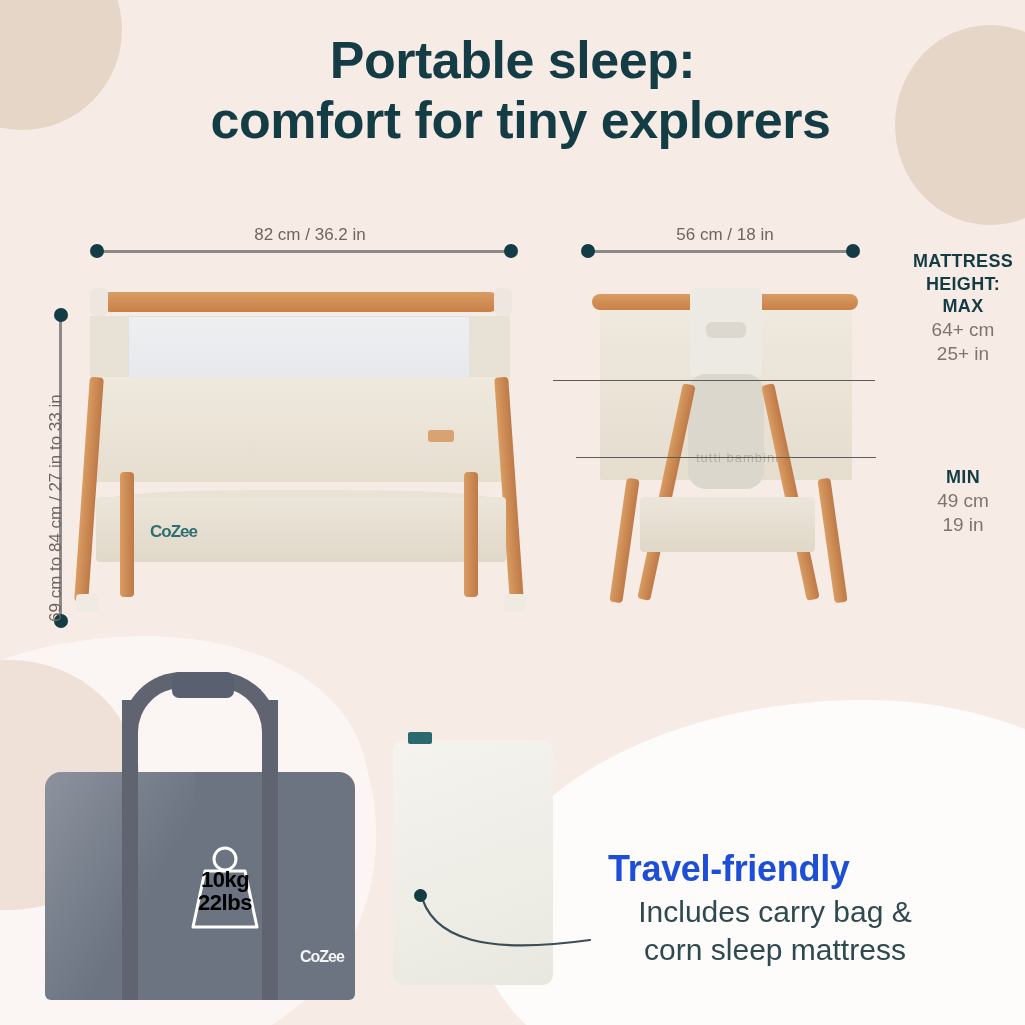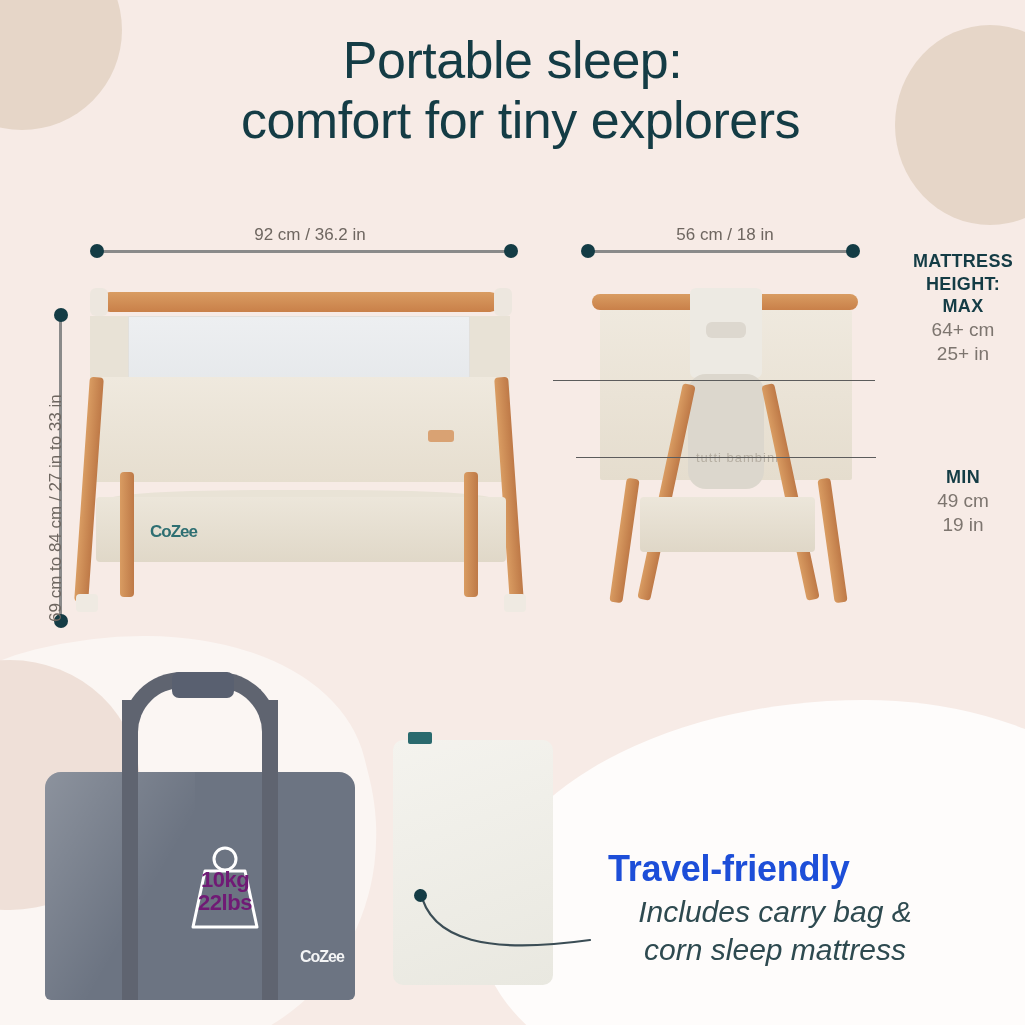--- a/index.html
+++ b/index.html
@@ -22,21 +22,21 @@
     transform:rotate(-14deg);
   }
   .white-swoosh2{
     position:absolute;left:480px;top:700px;width:700px;height:420px;
     background:#FEFCFB;border-radius:55% 45% 50% 50%/55% 50% 50% 45%;
   }
 
   
   .headline{
     position:absolute;left:0;right:0;top:30px;text-align:center;
-    color:#143C45;font-weight:400;font-size:52px;line-height:1.16;
+    color:#143C45;font-weight:700;font-size:52px;line-height:1.16;
     letter-spacing:-0.5px;
   }
   .headline .l2{display:block;margin-left:16px;}
 
   
   .measure-h{position:absolute;height:3px;background:#8A8A8A;}
   .dot{position:absolute;width:14px;height:14px;border-radius:50%;background:#143C45;}
   .measure-label{
     position:absolute;color:#6E6660;font-size:17px;white-space:nowrap;
     text-align:center;
@@ -129,21 +129,21 @@
     position:absolute;left:122px;top:672px;width:156px;height:110px;
     border:16px solid #5F6470;border-bottom:none;border-radius:60px 60px 0 0;
     box-sizing:border-box;background:transparent;
   }
   .handle-grip{position:absolute;left:172px;top:672px;width:62px;height:26px;background:#596070;border-radius:7px;}
   .weight-icon{
     position:absolute;left:175px;top:845px;width:100px;height:90px;
   }
   .weight-text{
     position:absolute;left:175px;top:868px;width:100px;text-align:center;
-    color:#701a75;font-weight:700;font-size:22px;line-height:1.05;letter-spacing:-0.5px;
+    color:#000000;font-weight:700;font-size:22px;line-height:1.05;letter-spacing:-0.5px;
   }
   .bag-logo{position:absolute;left:300px;top:948px;font-size:16px;font-weight:700;color:#FFFFFF;letter-spacing:-1px;opacity:.92;}
 
   .pointer{position:absolute;left:400px;top:880px;}
   .pointer-dot{position:absolute;left:414px;top:889px;width:13px;height:13px;border-radius:50%;background:#143C45;}
 </style>
 </head>
 <body>
 
 <div class="stage">
@@ -186,21 +186,21 @@
     <div class="cs-handle"></div>
     <div class="cs-column"></div>
     <div class="cs-brand">tutti bambini</div>
     <div class="cs-leg cs-legL1"></div>
     <div class="cs-leg cs-legR1"></div>
     <div class="cs-shelf"></div>
     <div class="cs-leg cs-legL2"></div>
     <div class="cs-leg cs-legR2"></div>
   </div>
 
-  <div class="measure-label" style="left:120px;top:225px;width:380px;">92 cm / 36.2 in</div>
+  <div class="measure-label" style="left:120px;top:225px;width:380px;">82 cm / 36.2 in</div>
   <div class="measure-h" style="left:97px;top:250px;width:420px;"></div>
   <div class="dot" style="left:90px;top:244px;"></div>
   <div class="dot" style="left:504px;top:244px;"></div>
 
   <div class="measure-label" style="left:590px;top:225px;width:270px;">56 cm / 18 in</div>
   <div class="measure-h" style="left:588px;top:250px;width:265px;"></div>
   <div class="dot" style="left:581px;top:244px;"></div>
   <div class="dot" style="left:846px;top:244px;"></div>
 
   <div class="measure-v" style="left:59px;top:316px;height:304px;"></div>
@@ -244,18 +244,18 @@
     <div>22lbs</div>
   </div>
   <div class="bag-logo">CoZee</div>
 
   <svg class="pointer" width="200" height="90" viewBox="0 0 200 90">
     <path d="M20 10 C 30 62, 90 74, 190 60" fill="none" stroke="#3B4D55" stroke-width="2.2" stroke-linecap="round"></path>
   </svg>
   <div class="pointer-dot"></div>
 
   <div class="tf-title" style="left:608px;top:848px;">Travel-friendly</div>
-  <div class="tf-sub" style="left:585px;top:893px;width:380px;font-style:italic;">
+  <div class="tf-sub" style="left:585px;top:893px;width:380px;">
     <div>Includes carry bag &amp;</div>
     <div>corn sleep mattress</div>
   </div>
 
 </div>
 
 </body></html>

